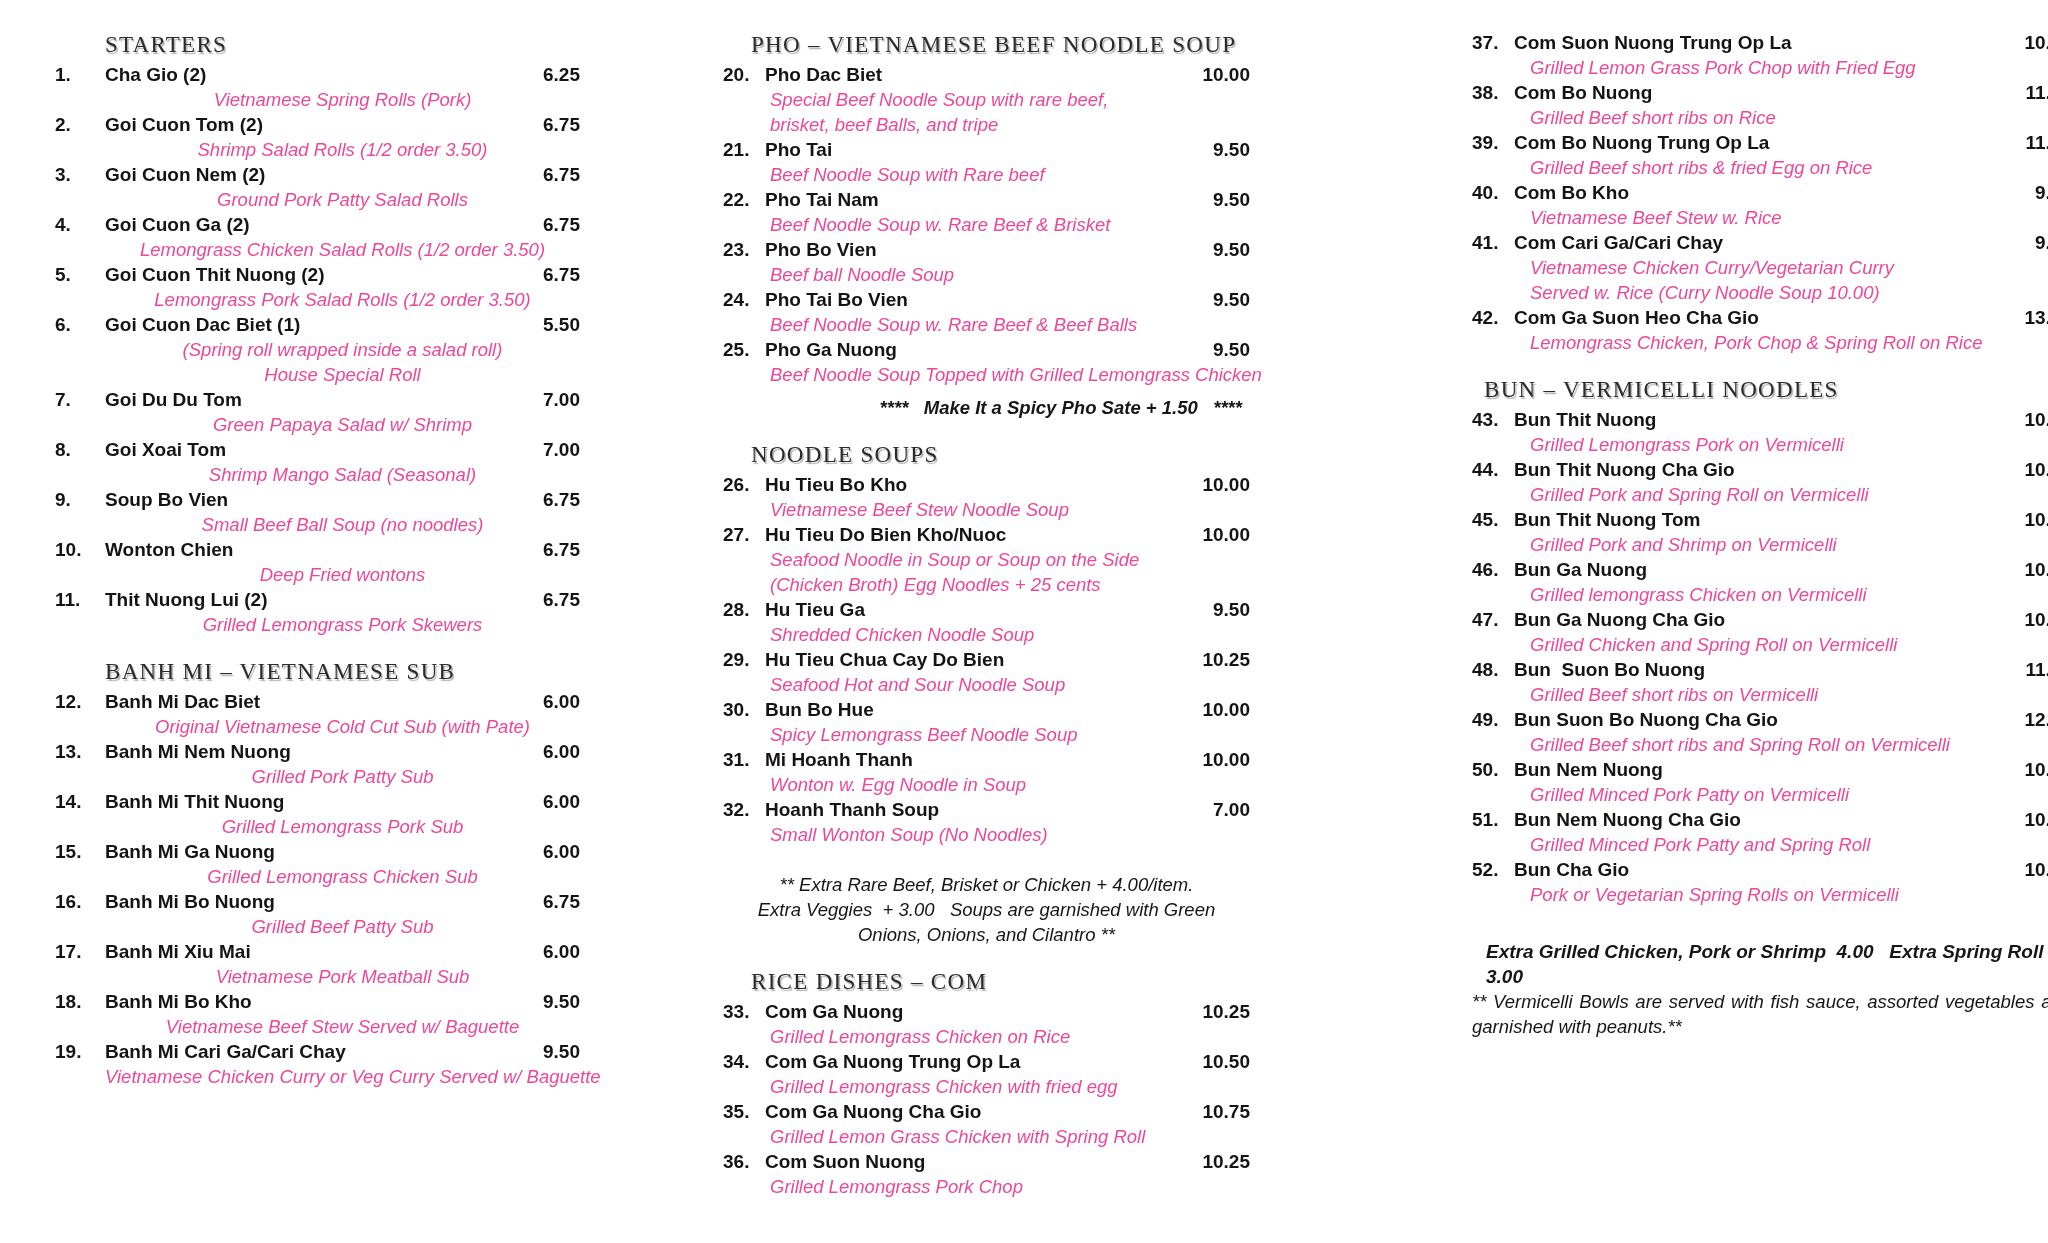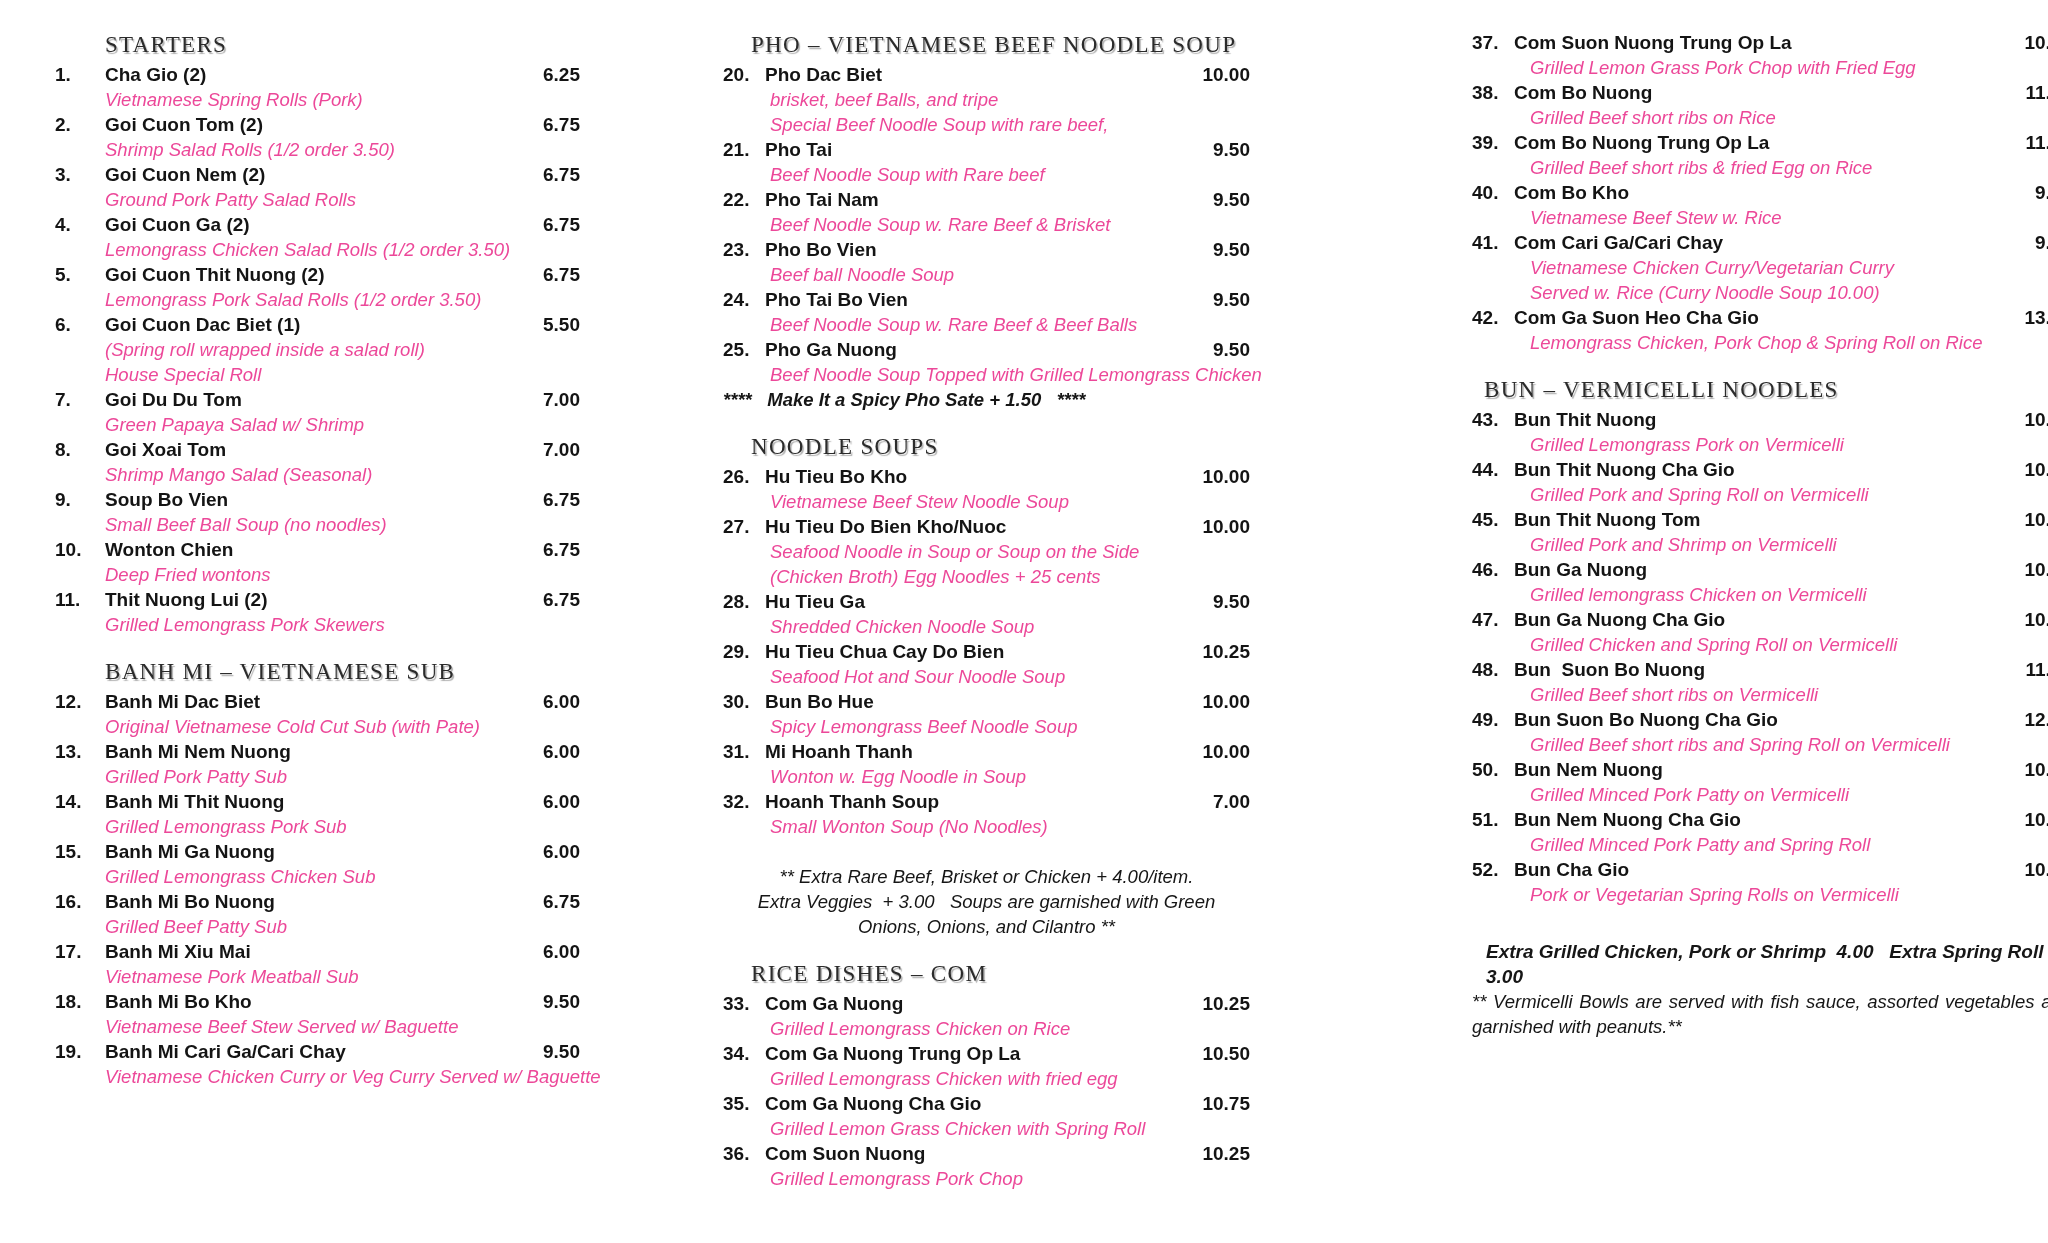--- a/index.html
+++ b/index.html
@@ -26,28 +26,28 @@
   .sec-header:first-child{margin-top:2px;}
 
   .item-row{display:flex;align-items:baseline;font-weight:bold;font-size:19px;line-height:25px;}
   .num{flex:none;white-space:pre;}
   .col-1 .num{width:50px;}
   .col-2 .num{width:42px;}
   .col-3 .num{width:42px;}
   .nm{flex:1;white-space:pre;}
   .price{flex:none;padding-left:6px;}
   .desc{font-style:italic;font-size:18.5px;line-height:25px;white-space:pre;color:#ec4899;}
-  .col-1 .desc{padding-left:50px;}
+  .col-1 .desc{padding-left:50px;text-align:center;}
   .col-2 .desc{padding-left:47px;}
   .col-3 .desc{padding-left:58px;}
 
   .note{font-style:italic;font-size:18.5px;line-height:25px;color:#161616;}
   .note-line{white-space:pre-wrap;}
   .note-center{text-align:center;margin:25px 0 0 0;}
-  .note-center-bold{text-align:left;font-weight:bold;margin:0;}
+  .note-center-bold{text-align:right;font-weight:bold;margin:8px;}
   .note-justify-bold{text-align:justify;font-weight:bold;margin:26px 0 0 0;padding-left:14px;font-size:19px;}
   .note-lead-bold{font-weight:bold;margin:32px 0 0 0;padding-left:14px;font-size:19px;}
   .note-plain{text-align:justify;margin:0;}
 </style>
 </head>
 <body>
 
 <div class="menu">
     <div class="col col-1">
       <div class="sec-header">STARTERS</div>
@@ -207,22 +207,22 @@
       </div>
     </div>
     <div class="col col-2">
       <div class="sec-header">PHO – VIETNAMESE BEEF NOODLE SOUP</div>
       <div class="item">
         <div class="item-row">
           <span class="num">20.</span>
           <span class="nm">Pho Dac Biet</span>
           <span class="price">10.00</span>
         </div>
+        <div class="desc">Special Beef Noodle Soup with rare beef,</div>
         <div class="desc">brisket, beef Balls, and tripe</div>
-        <div class="desc">Special Beef Noodle Soup with rare beef,</div>
       </div>
       <div class="item">
         <div class="item-row">
           <span class="num">21.</span>
           <span class="nm">Pho Tai</span>
           <span class="price">9.50</span>
         </div>
         <div class="desc">Beef Noodle Soup with Rare beef</div>
       </div>
       <div class="item">

